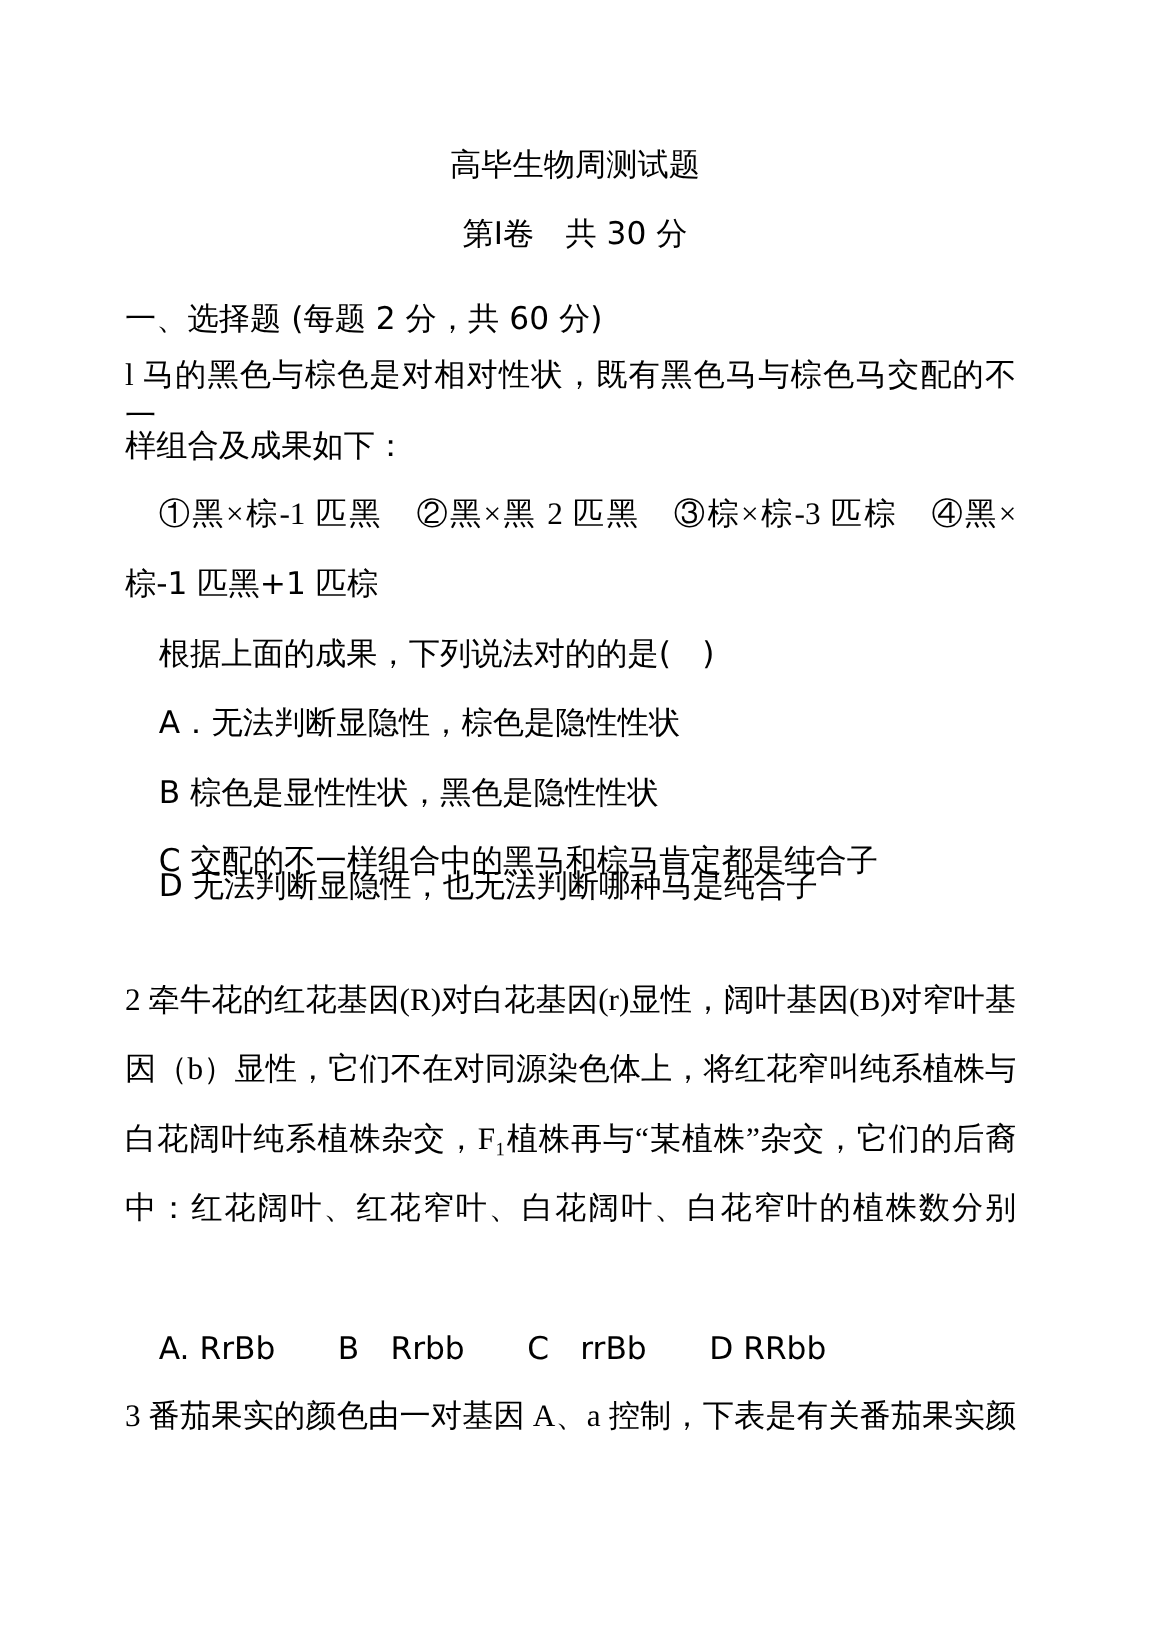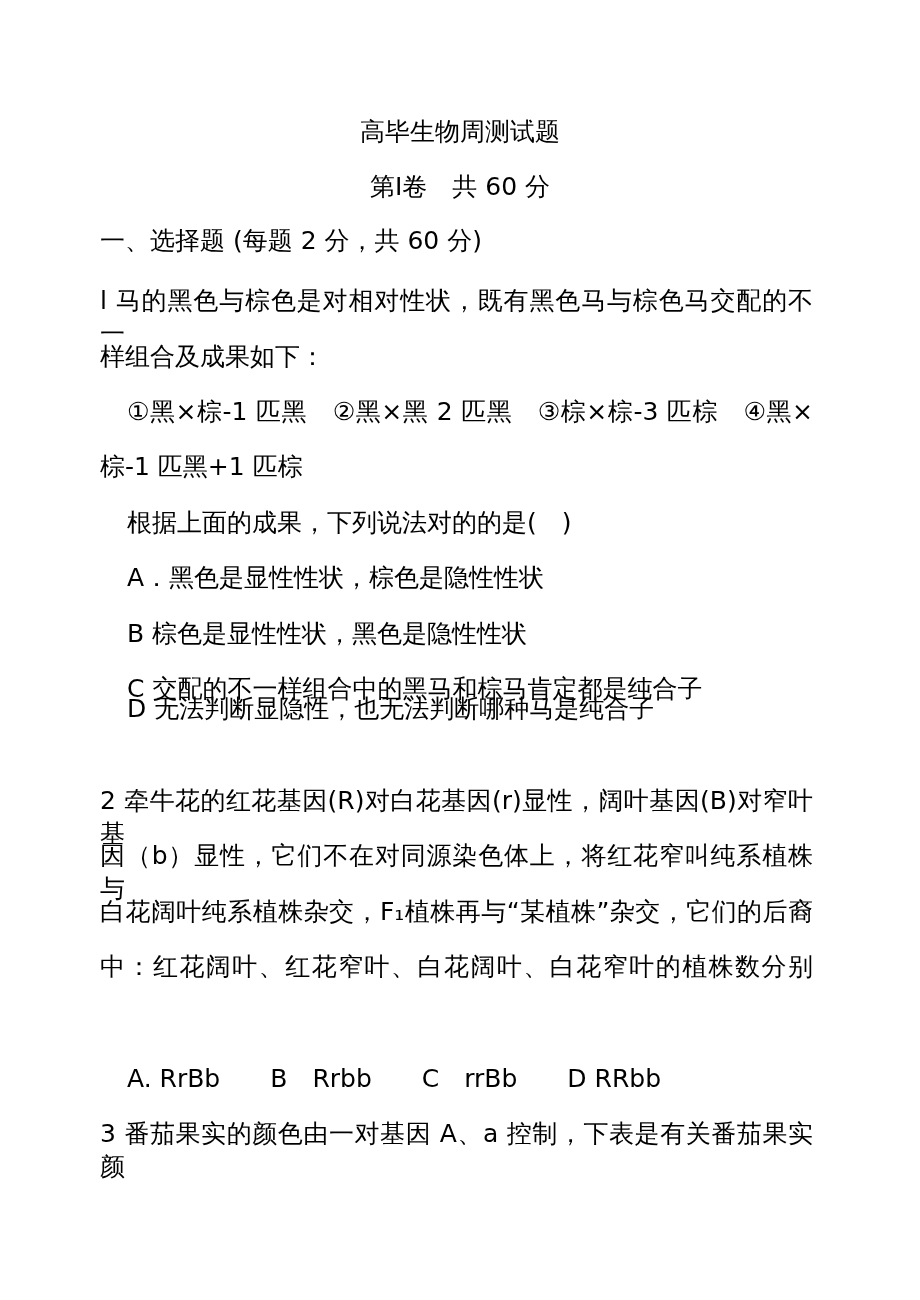--- a/index.html
+++ b/index.html
@@ -27,48 +27,49 @@
   }
   .center {
     left: 0;
     width: 920px;
     text-align: center;
   }
   .j {
     text-align: justify;
     text-align-last: justify;
     white-space: normal;
+    font-family: Liberation Serif, serif;
   }
   .ind {
     left: 127px;
     width: 686px;
   }
 </style>
 </head>
 <body>
 
 <div class="page">
 
   <div class="line center" style="top:115px">高毕生物周测试题</div>
 
-  <div class="line center" style="top:170px">第I卷　共 60 分</div>
+  <div class="line center" style="top:170px">第I卷　共 30 分</div>
 
-  <div class="line" style="top:224px">一、选择题 (每题 2 分，共 60 分)</div>
+  <div class="line" style="top:238px">一、选择题 (每题 2 分，共 60 分)</div>
 
   <div class="line j" style="top:284px">l 马的黑色与棕色是对相对性状，既有黑色马与棕色马交配的不一</div>
 
   <div class="line" style="top:340px">样组合及成果如下：</div>
 
   <div class="line j ind" style="top:395px">①黑×棕-1 匹黑　②黑×黑 2 匹黑　③棕×棕-3 匹棕　④黑×</div>
 
   <div class="line" style="top:450px">棕-1 匹黑+1 匹棕</div>
 
   <div class="line ind" style="top:506px">根据上面的成果，下列说法对的的是(　)</div>
 
-  <div class="line ind" style="top:561px">A．黑色是显性性状，棕色是隐性性状</div>
+  <div class="line ind" style="top:561px">A．无法判断显隐性，棕色是隐性性状</div>
 
   <div class="line ind" style="top:672px">C 交配的不一样组合中的黑马和棕马肯定都是纯合子</div>
 
   <div class="line ind" style="top:617px">B 棕色是显性性状，黑色是隐性性状</div>
 
   <div class="line ind" style="top:692px">D 无法判断显隐性，也无法判断哪种马是纯合子</div>
 
   <div class="line j" style="top:784px">2 牵牛花的红花基因(R)对白花基因(r)显性，阔叶基因(B)对窄叶基</div>
 
   <div class="line j" style="top:839px">因（b）显性，它们不在对同源染色体上，将红花窄叫纯系植株与</div>

